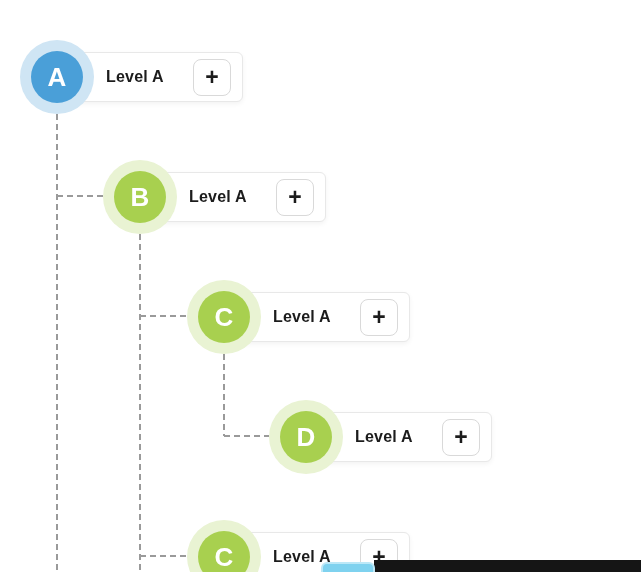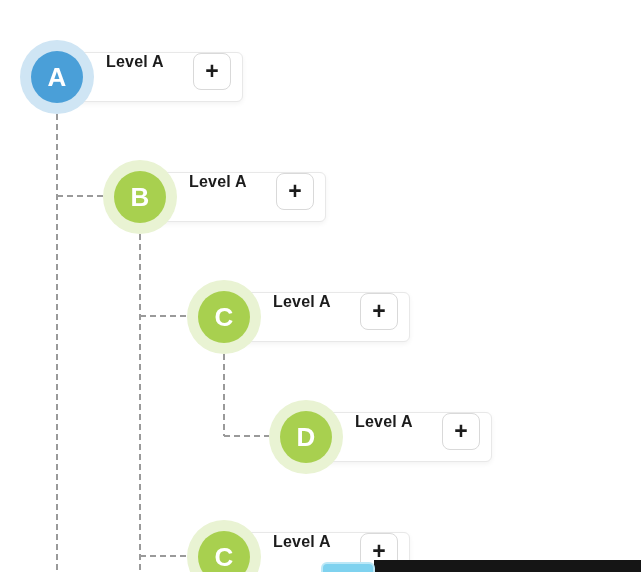--- a/index.html
+++ b/index.html
@@ -30,21 +30,21 @@
   .node { position: absolute; z-index: 1; }
 
   .card {
     position: absolute;
     left: 0; top: -25px;
     width: 186px; height: 50px;
     background: #ffffff;
     border: 1px solid #e8e8e8;
     border-radius: 6px;
     box-shadow: 0 2px 5px rgba(0,0,0,0.05);
-    display: flex; 
+    display: flex; align-items: center;
     padding-left: 48px; padding-right: 11px;
     z-index: 1;
   }
   .card .label {
     font-size: 16px; font-weight: bold; color: #1c1c1c;
     letter-spacing: 0.2px;
     white-space: nowrap;
   }
   .add-btn {
     margin-left: auto;

